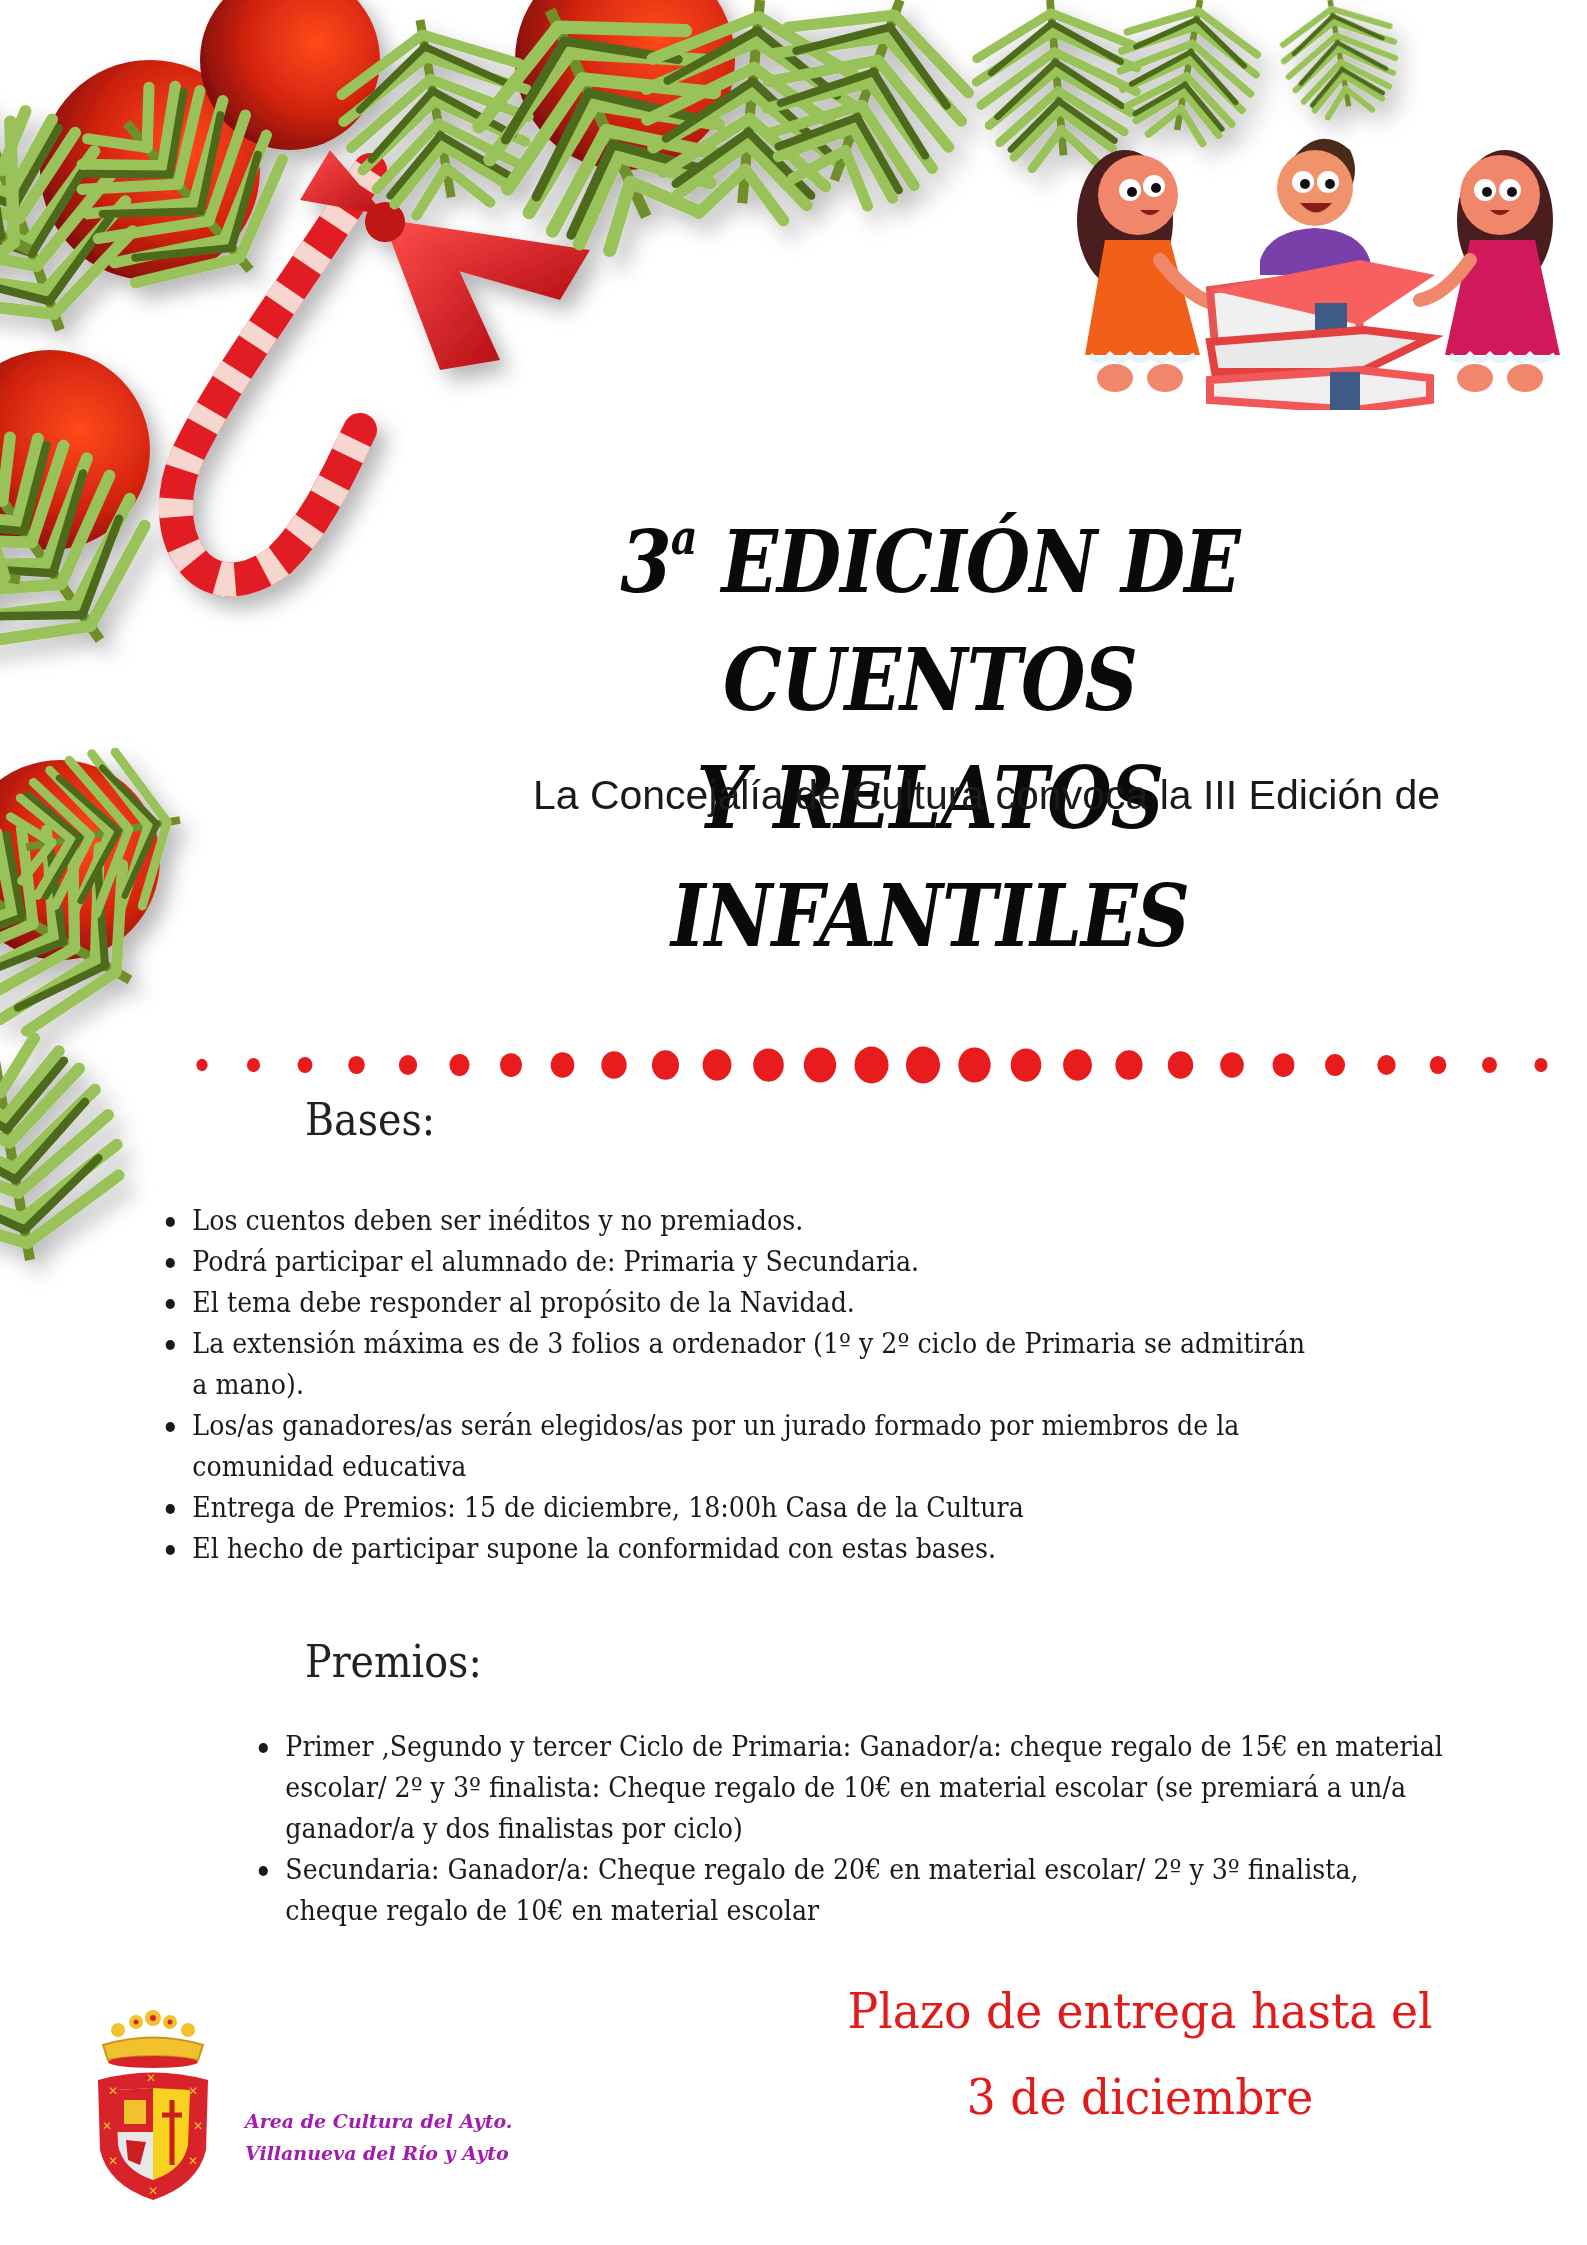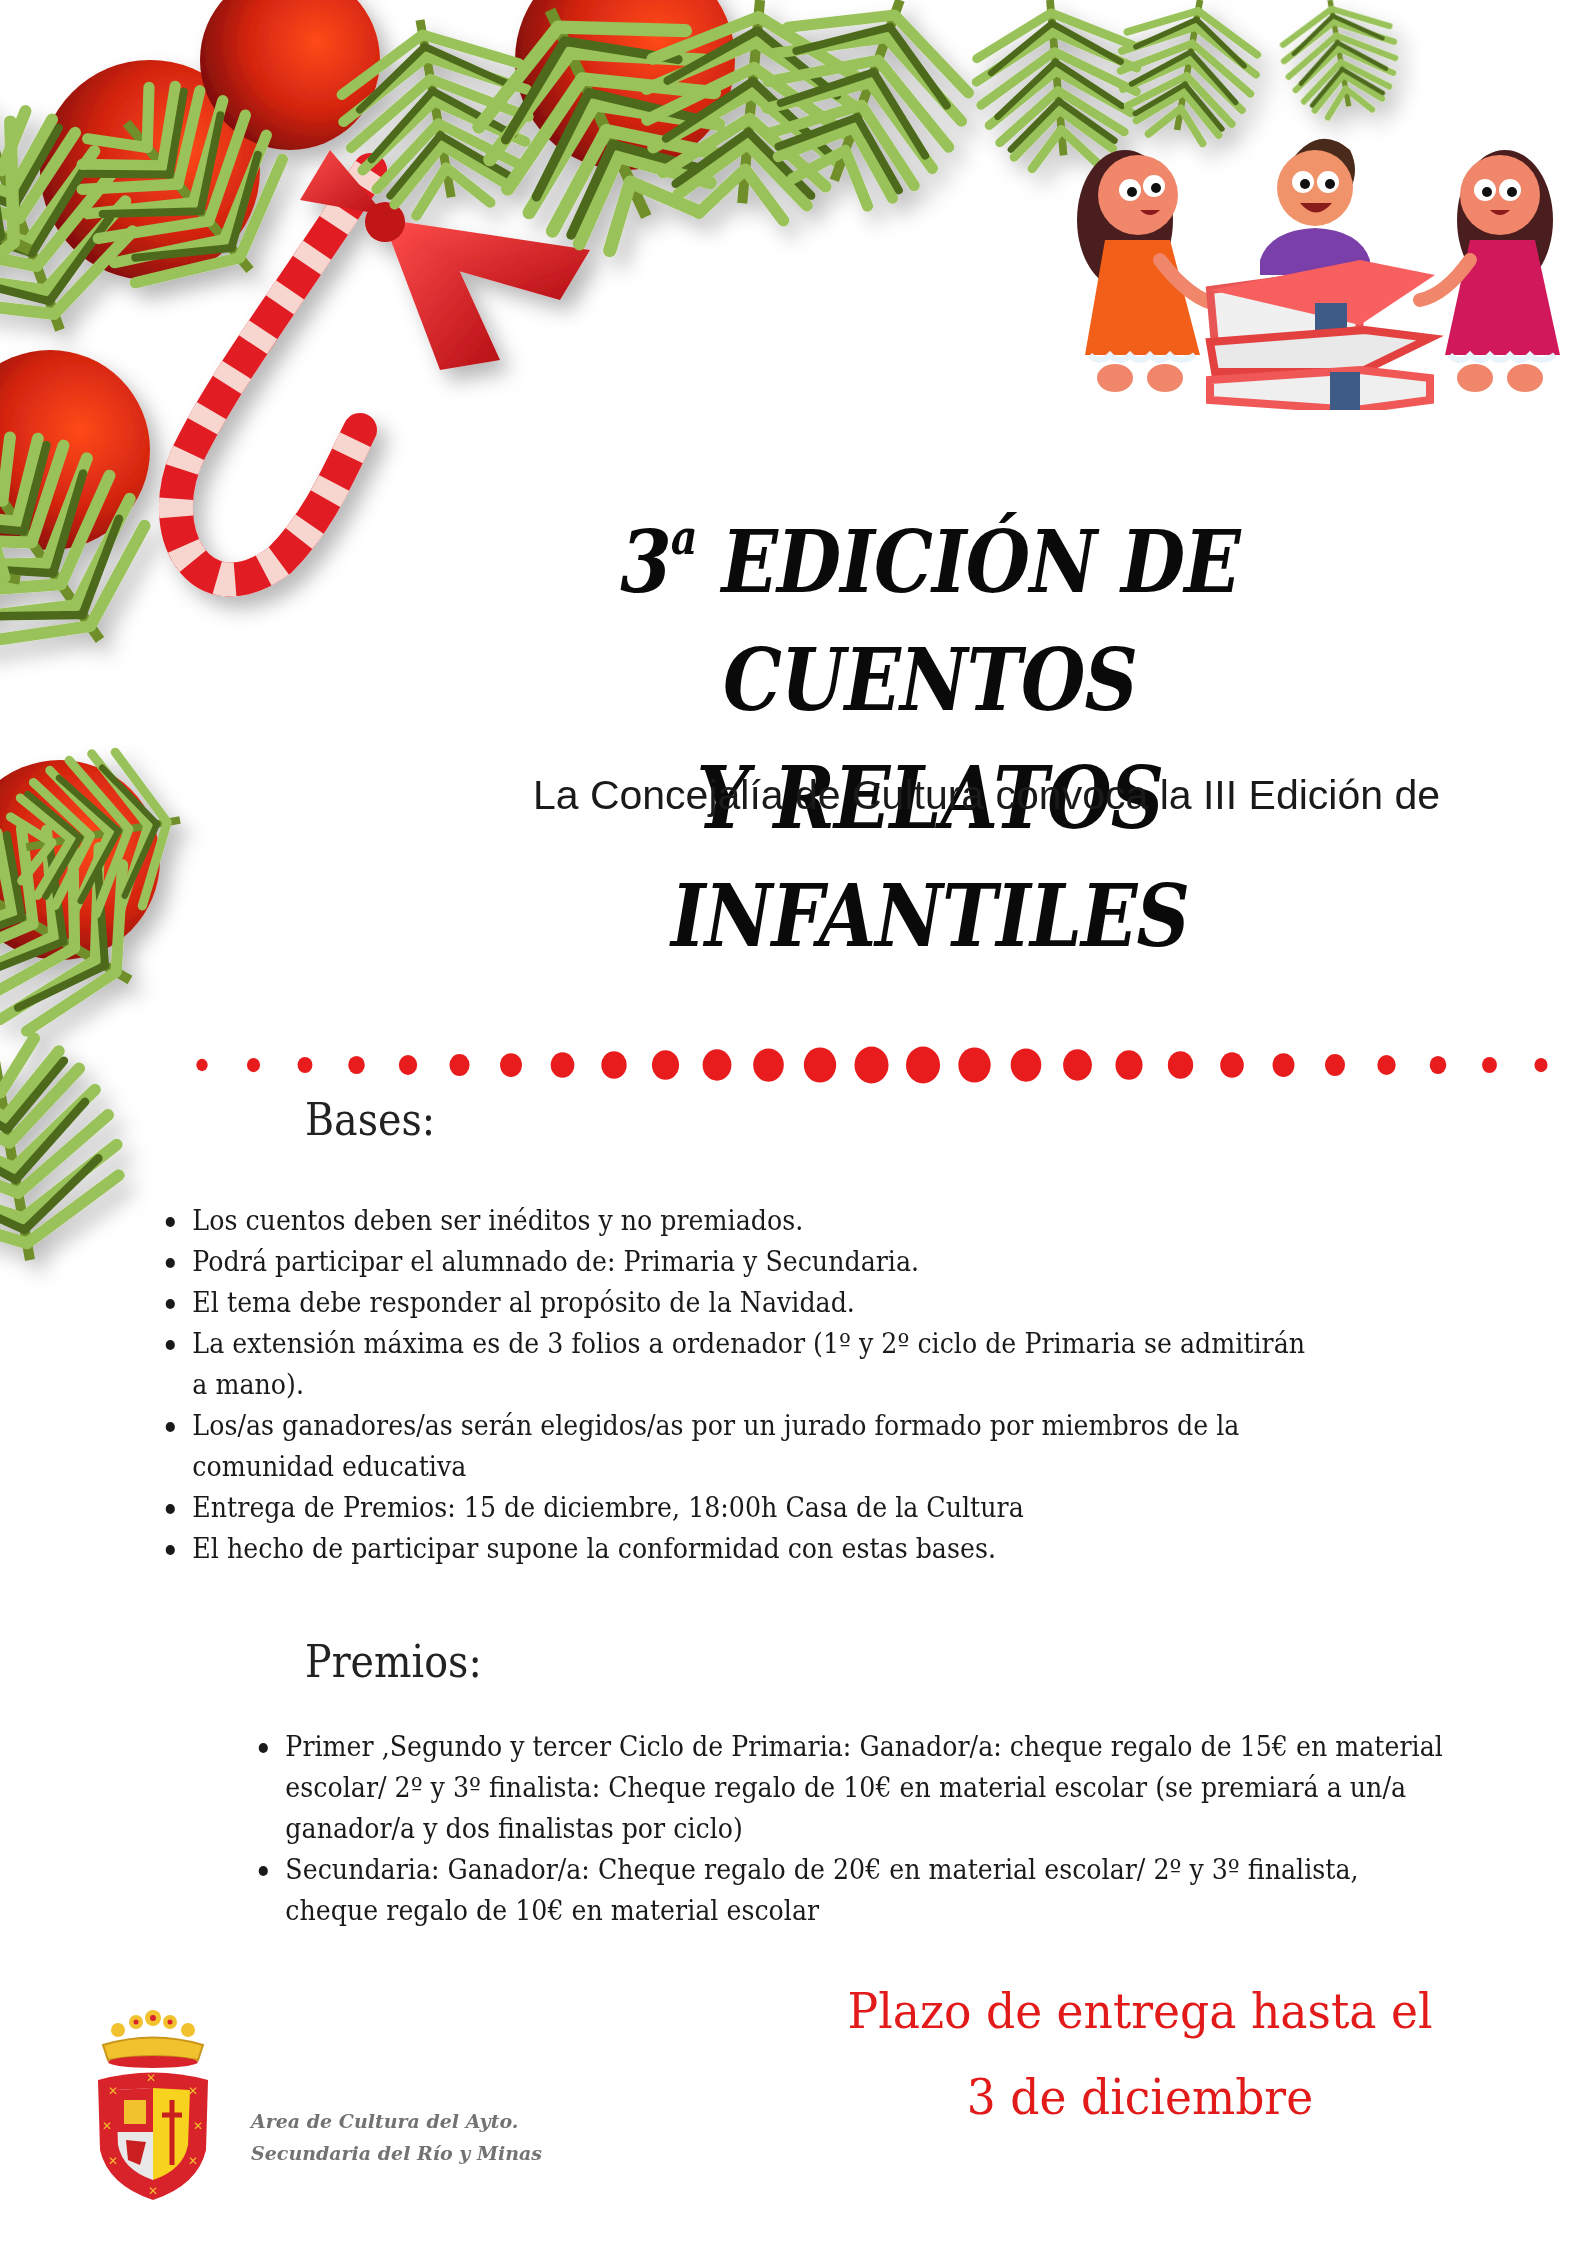--- a/index.html
+++ b/index.html
@@ -32,21 +32,21 @@
   ul.rules li { position:relative; padding-left:33px; }
   ul.rules li::before { content:""; position:absolute; left:4px; top:17px; width:10px; height:10px; border-radius:50%; background:#1a1a1a; }
   #bases-list { left:162px; top:1200px; width:1260px; transform:scaleX(0.92); transform-origin:left top; }
   #premios-list { left:255px; top:1726px; width:1300px; transform:scaleX(0.92); transform-origin:left top; }
 
   
   #deadline { left:760px; top:1968px; width:760px; text-align:center; font-family:"DejaVu Serif", serif; font-size:48px; line-height:86px; color:#e21a1a; transform:scaleX(0.95); }
 
   
   #crest { left:88px; top:2000px; width:130px; height:205px; }
-  #footer-org { left:251px; top:2105px; font-family:"DejaVu Serif", serif; font-style:italic; font-weight:bold; font-size:19px; line-height:32px; color:#737373; }
+  #footer-org { left:245px; top:2105px; font-family:"DejaVu Serif", serif; font-style:italic; font-weight:bold; font-size:19px; line-height:32px; color:#a21caf; }
 </style>
 </head>
 <body>
 
 <svg id="garland" class="abs" viewBox="0 0 1420 1290" xmlns="http://www.w3.org/2000/svg">
   <defs>
     <radialGradient id="ball" cx="0.65" cy="0.4" r="0.7">
       <stop offset="0" stop-color="#ff4a1a"></stop>
       <stop offset="0.55" stop-color="#d42410"></stop>
       <stop offset="1" stop-color="#7a0c06"></stop>
@@ -265,14 +265,14 @@
     <text x="14" y="130">✕</text>
       <text x="105" y="130">✕</text>
     <text x="20" y="165">✕</text>
       <text x="100" y="165">✕</text>
       <text x="60" y="195">✕</text>
   </g>
 </svg>
 
 <div id="footer-org" class="abs">
   <div>Area de Cultura del Ayto.</div>
-  <div>Secundaria del Río y Minas</div>
+  <div>Villanueva del Río y Ayto</div>
 </div>
 
 </body></html>

